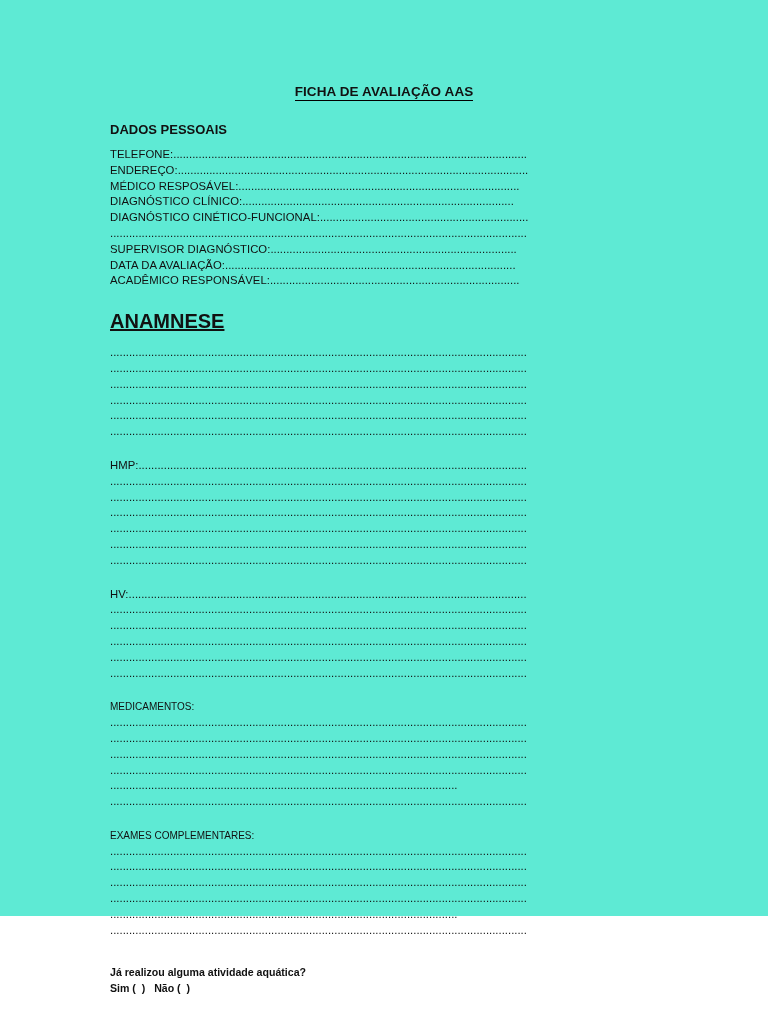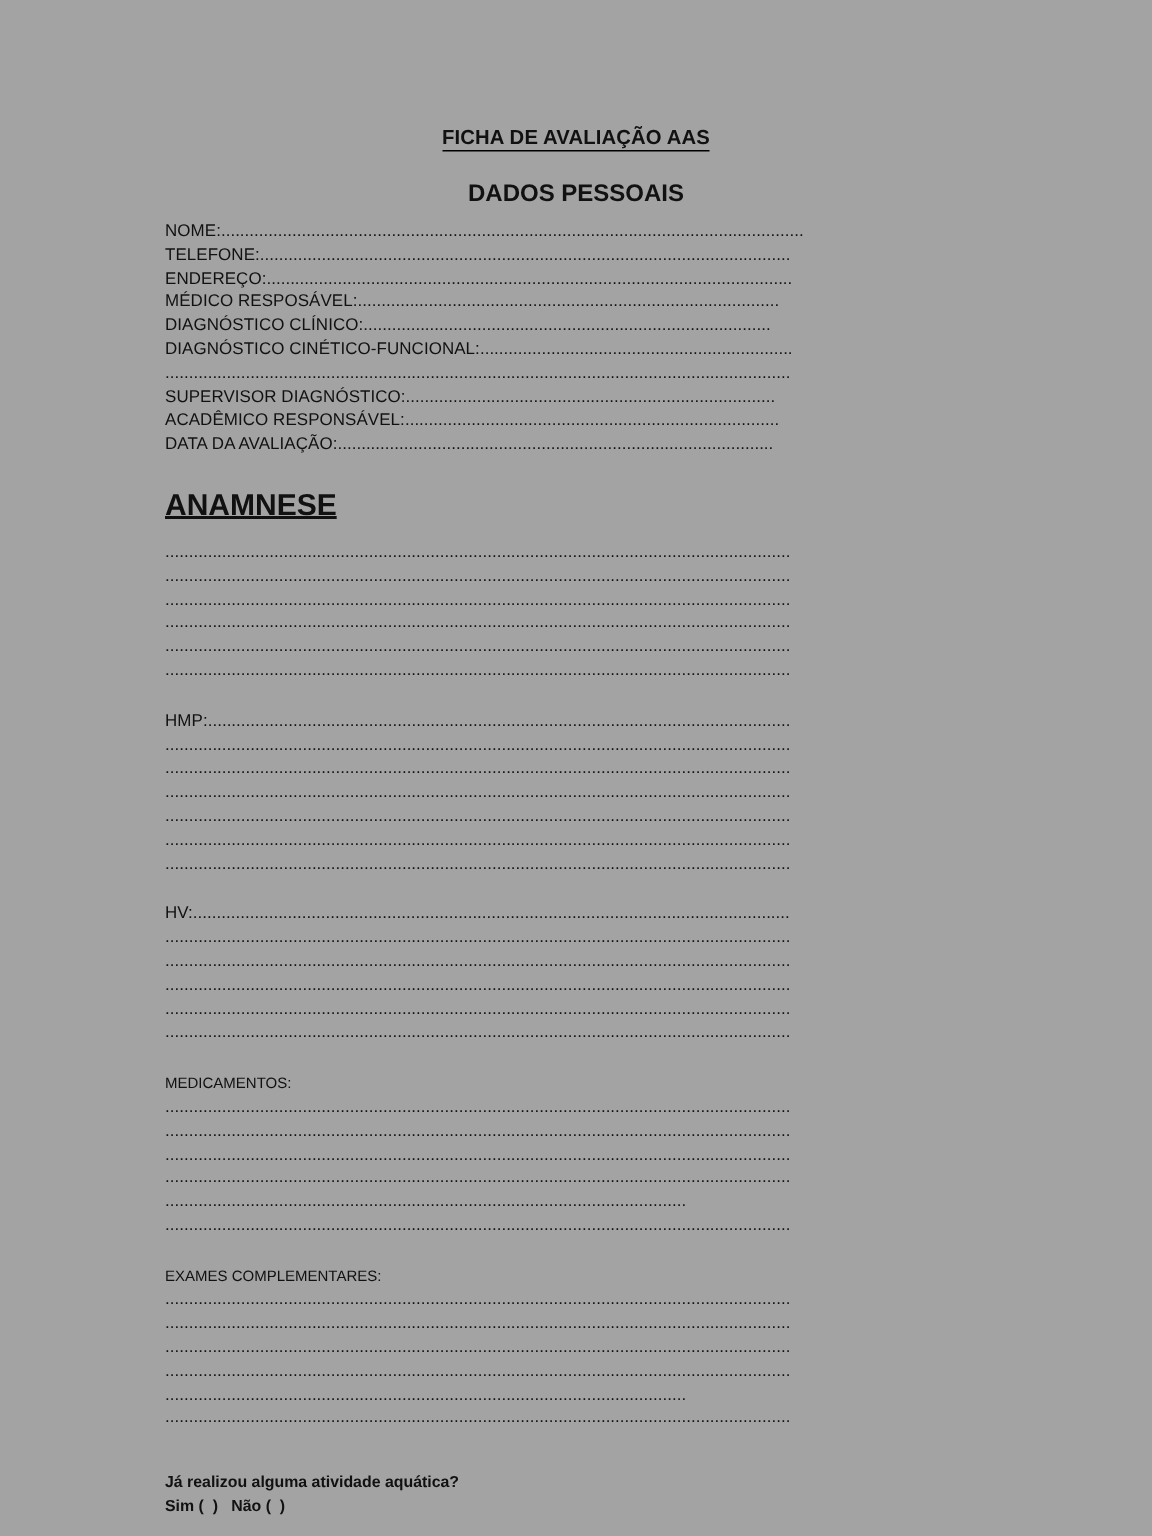--- a/index.html
+++ b/index.html
@@ -13,22 +13,22 @@
     height: 1024px;
     font-family: "Liberation Sans", sans-serif;
     color: #111111;
     -webkit-font-smoothing: antialiased;
     overflow: hidden;
   }
 
   .page {
     position: relative;
     width: 768px;
-    height: 1024px;
-    background: #a3a3a3;
+    height: 916px;
+    background: #5eead4;
     box-sizing: border-box;
     padding: 0;
   }
 
   
   .content {
     position: absolute;
     left: 110px;
     top: 0;
     width: 548px;
@@ -49,23 +49,22 @@
     padding-bottom: 1px;
   }
 
   
   .section-heading {
     font-weight: bold;
     margin: 0;
     line-height: 16px;
   }
   .heading-dados {
-    font-size: 16px;
+    font-size: 13px;
     padding-top: 22px;
-    text-align: center;
   }
   .heading-anamnese {
     font-size: 20px;
     padding-top: 24px;
     text-decoration: underline;
   }
 
   
   .field {
     display: block;
@@ -123,30 +122,29 @@
 <body>
 
 <div class="page">
   <div class="content">
 
     <div class="doc-title"><span class="t">FICHA DE AVALIAÇÃO AAS</span></div>
 
     <div class="section-heading heading-dados">DADOS PESSOAIS</div>
     <div class="gap-sm"></div>
     <div id="dados-fields">
-        <div class="field"><span class="lbl">NOME:</span><span class="dots">...........................................................................................................................</span></div>
         <div class="field"><span class="lbl">TELEFONE:</span><span class="dots">................................................................................................................</span></div>
         <div class="field"><span class="lbl">ENDEREÇO:</span><span class="dots">...............................................................................................................</span></div>
         <div class="field"><span class="lbl">MÉDICO RESPOSÁVEL:</span><span class="dots">.........................................................................................</span></div>
         <div class="field"><span class="lbl">DIAGNÓSTICO CLÍNICO:</span><span class="dots">......................................................................................</span></div>
         <div class="field"><span class="lbl">DIAGNÓSTICO CINÉTICO-FUNCIONAL:</span><span class="dots">..................................................................</span></div>
         <div class="field"><span class="dots">....................................................................................................................................</span></div>
         <div class="field"><span class="lbl">SUPERVISOR DIAGNÓSTICO:</span><span class="dots">..............................................................................</span></div>
+        <div class="field"><span class="lbl">DATA DA AVALIAÇÃO:</span><span class="dots">............................................................................................</span></div>
         <div class="field"><span class="lbl">ACADÊMICO RESPONSÁVEL:</span><span class="dots">...............................................................................</span></div>
-        <div class="field"><span class="lbl">DATA DA AVALIAÇÃO:</span><span class="dots">............................................................................................</span></div>
       </div>
 
     <div class="section-heading heading-anamnese">ANAMNESE</div>
     <div class="gap-md"></div>
     <div id="anamnese-sections">
         <div>
           <div class="dotrow">....................................................................................................................................</div>
           <div class="dotrow">....................................................................................................................................</div>
           <div class="dotrow">....................................................................................................................................</div>
           <div class="dotrow">....................................................................................................................................</div>

